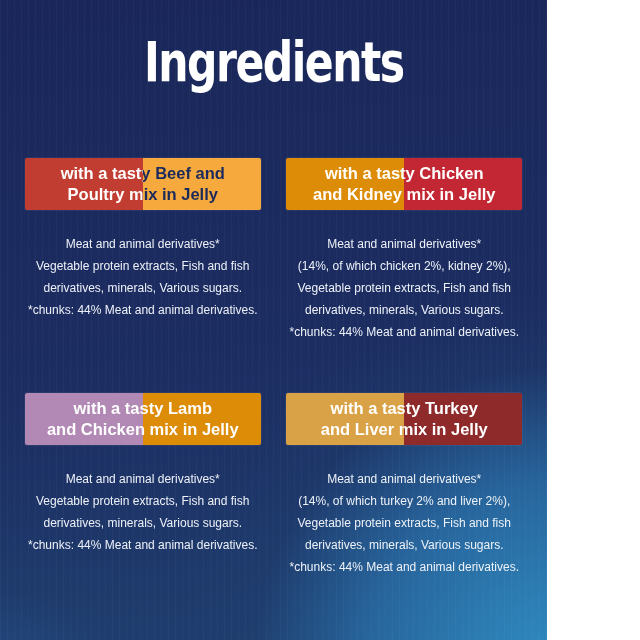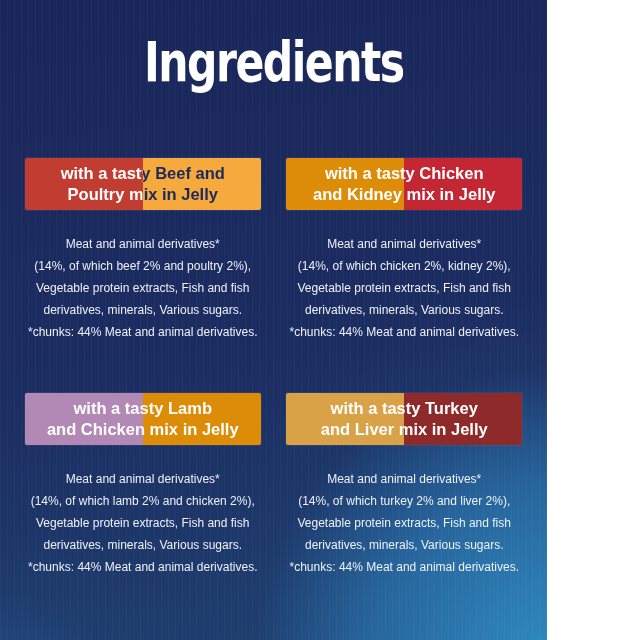--- a/index.html
+++ b/index.html
@@ -129,21 +129,20 @@
           <span>with a tasty Beef and</span>
           <span>Poultry mix in Jelly</span>
         </div>
         <div class="banner-label right" aria-hidden="true">
           <span>with a tasty Beef and</span>
           <span>Poultry mix in Jelly</span>
         </div>
       </div>
       <div class="ingredients">
         <div class="iline">Meat and animal derivatives*</div>
-        <div class="iline">(14%, of which beef 2% and poultry 2%),</div>
         <div class="iline">Vegetable protein extracts, Fish and fish</div>
         <div class="iline">derivatives, minerals, Various sugars.</div>
         <div class="iline">*chunks: 44% Meat and animal derivatives.</div>
       </div>
     </section>
 
     <section class="cell">
       <div class="banner" style="--left-color: #dd8c07; --right-color: #c22733; --text-left: #ffffff; --text-right: #ffffff;">
         <div class="banner-label left">
           <span>with a tasty Chicken</span>
@@ -169,21 +168,20 @@
           <span>with a tasty Lamb</span>
           <span>and Chicken mix in Jelly</span>
         </div>
         <div class="banner-label right" aria-hidden="true">
           <span>with a tasty Lamb</span>
           <span>and Chicken mix in Jelly</span>
         </div>
       </div>
       <div class="ingredients">
         <div class="iline">Meat and animal derivatives*</div>
-        <div class="iline">(14%, of which lamb 2% and chicken 2%),</div>
         <div class="iline">Vegetable protein extracts, Fish and fish</div>
         <div class="iline">derivatives, minerals, Various sugars.</div>
         <div class="iline">*chunks: 44% Meat and animal derivatives.</div>
       </div>
     </section>
 
     <section class="cell">
       <div class="banner" style="--left-color: #d9a247; --right-color: #8e2b2a; --text-left: #ffffff; --text-right: #ffffff;">
         <div class="banner-label left">
           <span>with a tasty Turkey</span>

